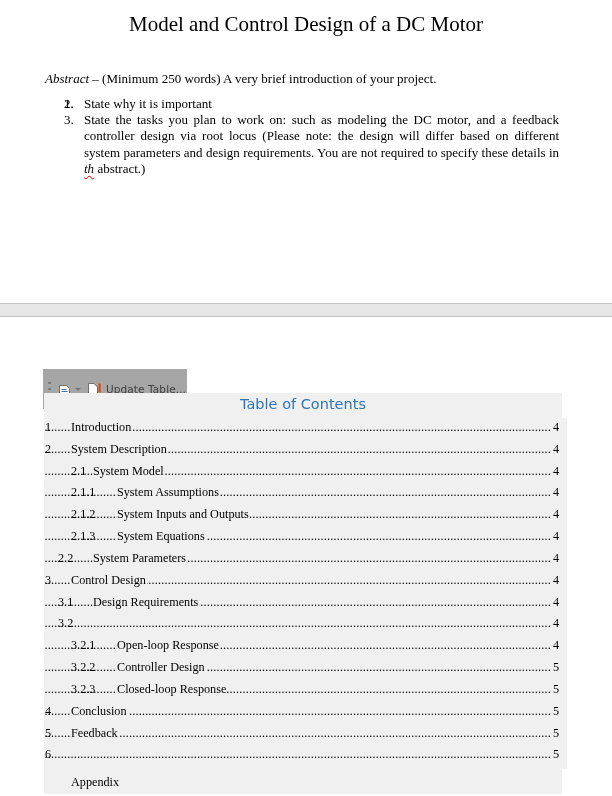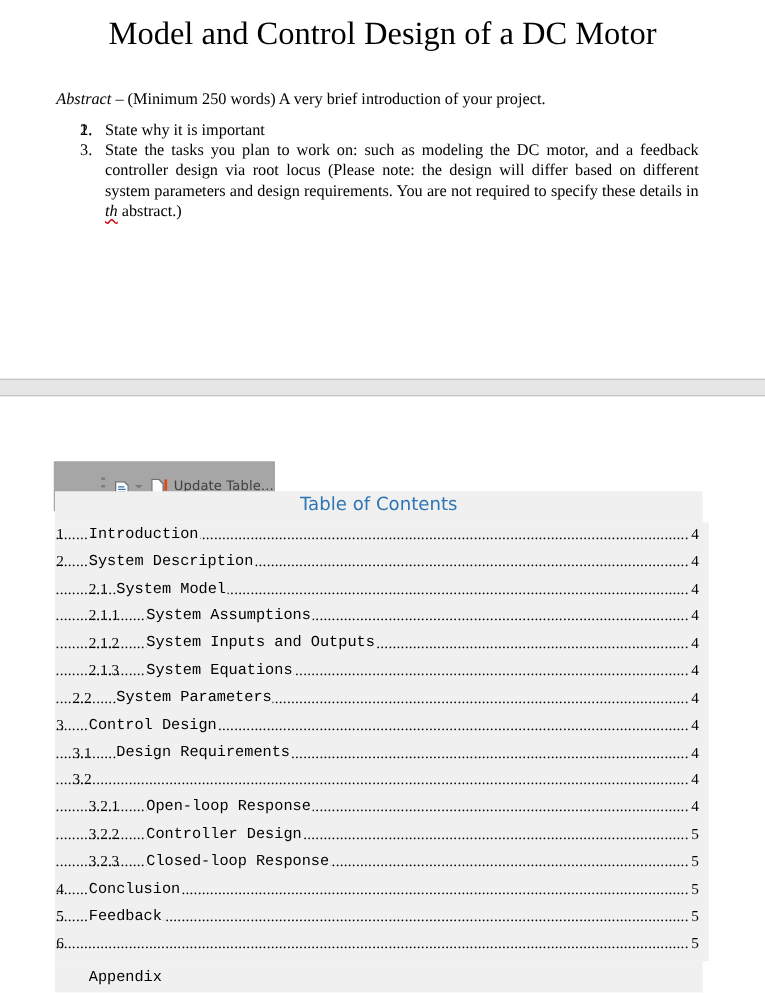--- a/index.html
+++ b/index.html
@@ -6,21 +6,21 @@
     body {
       width: 612px; height: 796px; overflow: hidden;
       background: #ffffff;
       font-family: "Liberation Serif", "DejaVu Serif", serif;
       color: #000;
       position: relative;
     }
     .page1 { position: absolute; left: 0; top: 0; width: 612px; height: 303px; background: #fff; }
     .doc-title {
       position: absolute; left: 0; top: 12px; width: 612px; text-align: center;
-      font-size: 26px; letter-spacing: 0px;
+      font-size: 21px; letter-spacing: 0px;
     }
     .abstract-line {
       position: absolute; left: 45px; top: 71px; font-size: 13px; white-space: nowrap;
     }
     .abstract-line i { font-style: italic; }
     .abstract-list {
       position: absolute; left: 45px; top: 96px; width: 514px;
       font-size: 13px; line-height: 16.2px; margin: 0; padding: 0; list-style: none;
     }
     .abstract-list li { position: relative; padding-left: 39px; text-align: justify; }
@@ -35,21 +35,20 @@
     .page-break {
       position: absolute; left: 0; top: 303px; width: 612px; height: 12px;
       background: #e6e6e6;
       border-top: 1px solid #c3c3c3; border-bottom: 1px solid #c3c3c3;
     }
 
     .toc-toolbar {
       position: absolute; left: 43px; top: 369px; width: 144px; height: 40px;
       background: #a6a6a6; display: flex; align-items: center;
       font-family: "DejaVu Sans", "Liberation Sans", sans-serif;
-      padding-left: 33px;
     }
     .grip { width: 3px; height: 14px; margin-left: 5px; display: flex; flex-direction: column; justify-content: space-between; }
     .grip span { width: 3px; height: 2px; background: #7d7d7d; display: block; }
     .doc-icon { margin-left: 8px; width: 11px; height: 13px; position: relative; }
     .chev { margin-left: 5px; width: 0; height: 0; border-left: 3px solid transparent; border-right: 3px solid transparent; border-top: 3px solid #7a7a7a; }
     .update-icon { margin-left: 7px; width: 14px; height: 14px; position: relative; }
     .update-label { margin-left: 4px; font-size: 10.5px; color: #404040; white-space: nowrap; letter-spacing: 0.1px; }
 
     .toc-wrap { position: absolute; left: 44px; top: 393px; }
     .toc-title-bar {
@@ -65,21 +64,21 @@
     }
     .toc-tail-bg {
       position: absolute; left: 0; top: 376px; width: 518px; height: 25px; background: #f0f0f0;
     }
     .toc-row {
       position: absolute; left: 0; height: 16px; width: 515px;
       font-size: 12.2px; line-height: 16px; display: flex; align-items: baseline;
       white-space: nowrap;
     }
     .toc-row .n { position: absolute; top: 0; }
-    .toc-row .t { position: absolute; top: 0; background: #f0f0f0; padding-right: 1px; z-index: 2; font-family: Liberation Mono, monospace; }
+    .toc-row .t { position: absolute; top: 0; background: #f0f0f0; padding-right: 1px; z-index: 2; }
     .toc-row .dots {
       position: absolute; top: 0; right: 8px; left: 0; height: 16px;
       border-bottom: 0; z-index: 1; overflow: hidden; color: #000; letter-spacing: 0;
     }
     .toc-row .dots::before {
       content: "....................................................................................................................................................................................................................................................";
       position: absolute; right: 0; top: 0; letter-spacing: 0.2px; font-size: 12.2px;
     }
     .toc-row .p { position: absolute; right: 0; top: 0; width: 8px; text-align: right; background: #f0f0f0; z-index: 2; }
   </style>

